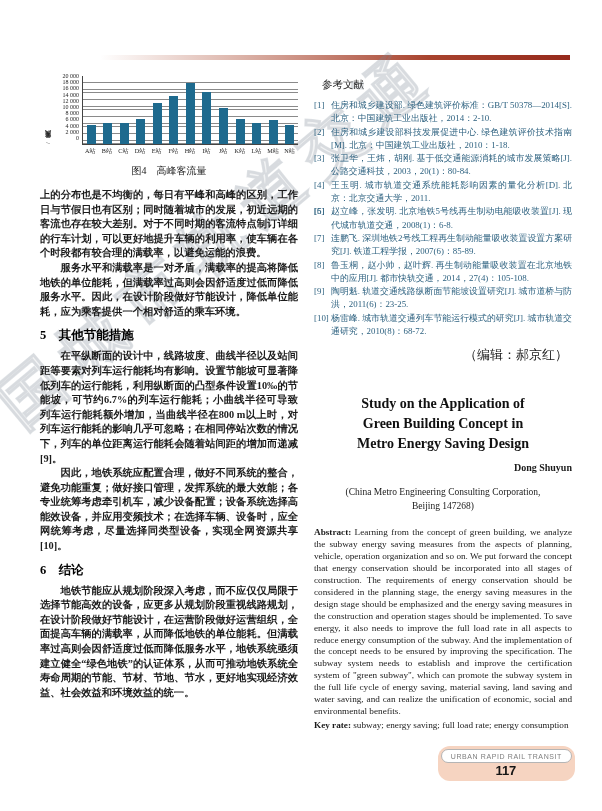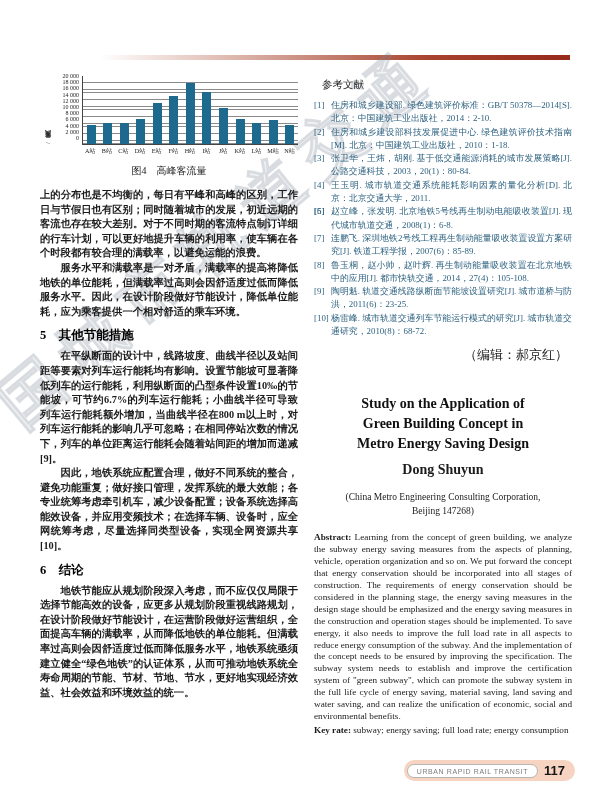--- a/index.html
+++ b/index.html
@@ -49,27 +49,27 @@
   .sec-heading{font-size:12.5px;font-weight:bold;margin:8px 0 5px;color:#000000;}
 
   
   .refs-heading{font-size:10.5px;font-weight:normal;margin:2px 8px 7px;}
   .ref-item{position:relative;padding-left:17px;font-size:8.9px;line-height:13.3px;text-align:justify;color:#2e6280;}
   .ref-label{position:absolute;left:0;top:0;}
   .editor-note{text-align:right;font-size:13px;margin:8px 4px 0 0;color:#222;}
 
   
   .en-title{font-weight:bold;font-size:14px;line-height:20px;text-align:center;max-width:200px;margin:30px auto 8px;color:#111;}
-  .en-author{text-align:center;font-weight:bold;font-size:14px;margin:0 0 12px;}
+  .en-author{text-align:right;font-weight:bold;font-size:10px;margin:0 0 12px;}
   .en-affil{text-align:center;font-size:9.5px;line-height:14px;max-width:225px;margin:0 auto 14px;}
   .abstract{font-size:9.2px;line-height:11.9px;text-align:justify;margin:0 0 2px;}
   .keywords{font-size:9.2px;line-height:11.9px;text-align:justify;margin:0;}
 
   
-  .footer-badge{position:absolute;right:27px;bottom:30px;background:#f6d4c1;border-radius:12px;padding:3px;display:flex;align-items:flex-end;}
+  .footer-badge{position:absolute;right:27px;bottom:30px;background:#f6d4c1;border-radius:12px;padding:3px;display:flex;align-items:center;flex-direction:column;}
   .footer-journal{
     background:#fff;border:1px solid #b5b5b5;border-radius:9px;padding:2.5px 9px;
     font-family:"Liberation Sans","DejaVu Sans",sans-serif;font-size:7px;letter-spacing:0.6px;color:#7d7d7d;white-space:nowrap;
   }
   .footer-page{font-family:"Liberation Sans","DejaVu Sans",sans-serif;font-weight:bold;font-size:13px;color:#151515;padding:0 7px 0 6px;}
 </style>
 </head>
 <body>
 
 <div class="page">

